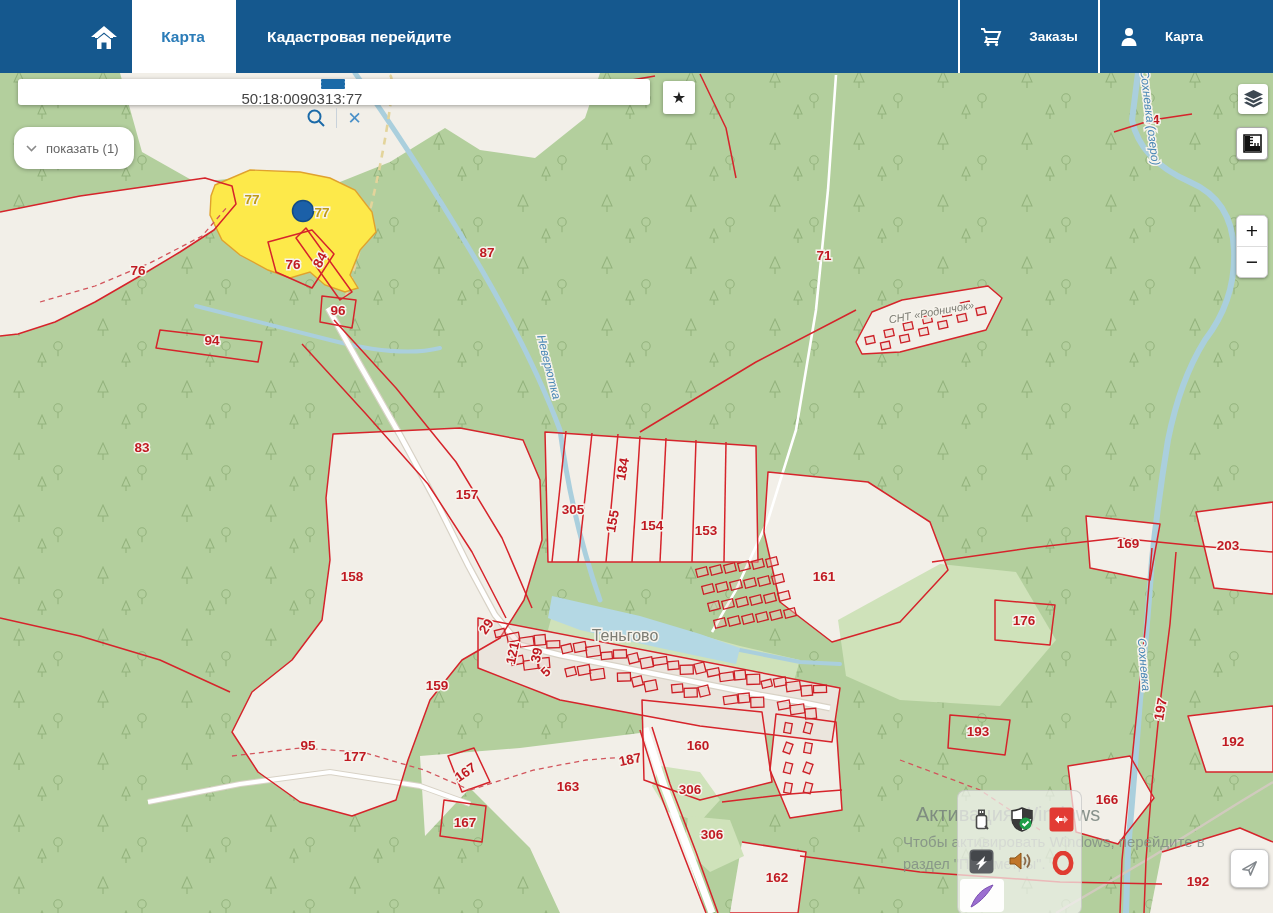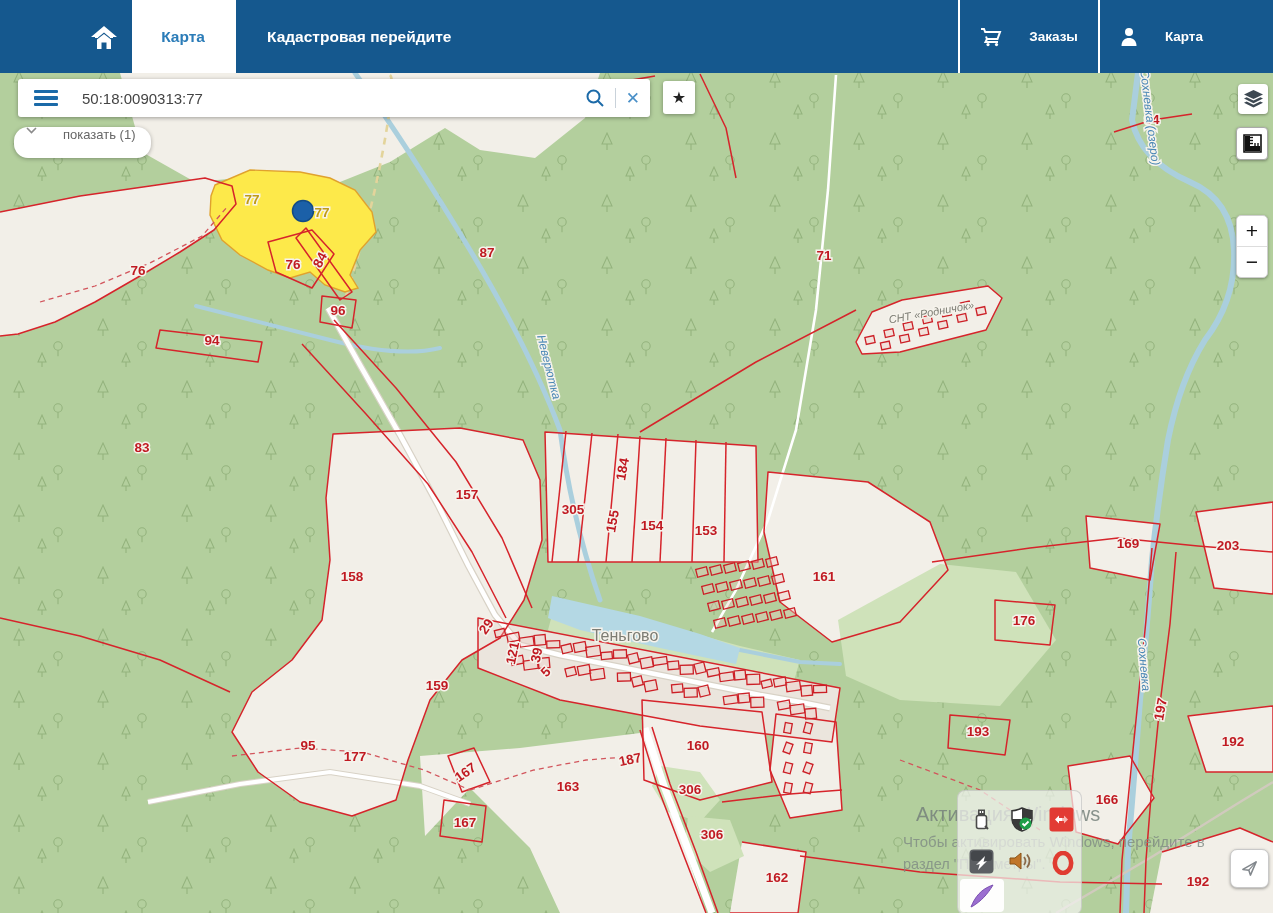--- a/index.html
+++ b/index.html
@@ -15,39 +15,39 @@
   .nav-tab{display:flex;align-items:center;justify-content:center;color:#fff;
            font-size:15.5px;font-weight:600;cursor:pointer;padding:0 31px;}
   .nav-tab.karta{width:40px;}
   .nav-tab.active{background:#fff;color:#2b7cb8;}
   .nav-div{width:2px;background:#fff;}
   .nav-right{margin-left:auto;display:flex;align-items:stretch;}
   .nav-action{display:flex;align-items:center;gap:27px;color:#fff;font-size:13.5px;
               font-weight:700;cursor:pointer;padding:0 20px;}
   .nav-action svg{display:block;}
   
-  .searchbar{position:absolute;left:18px;top:79px;width:632px;height:38px;background:#fff;
+  .searchbar{position:absolute;left:18px;top:79px;width:632px;height:26px;background:#fff;
              border-radius:3px;box-shadow:0 1px 4px rgba(0,0,0,.35);display:flex;
-             align-items:center;padding:0 10px;box-sizing:border-box;z-index:30;}
+             align-items:center;padding:0 10px;box-sizing:border-box;z-index:30;flex-direction:column;}
   .hamburger{width:24px;height:17px;display:flex;flex-direction:column;
              justify-content:space-between;cursor:pointer;margin:0 8px 0 6px;}
   .hamburger span{display:block;height:3.4px;background:#1b6aa8;border-radius:1px;}
   .search-input{flex:1;border:none;outline:none;font-size:15px;color:#444;
                 font-family:"Liberation Sans",sans-serif;margin-left:14px;background:transparent;}
   .search-icons{display:flex;align-items:center;gap:10px;}
   .v-div{width:1px;height:20px;background:#c9d2da;}
   .icon-btn{cursor:pointer;display:flex;align-items:center;justify-content:center;}
   .close-x{color:#4a90c8;font-size:17px;line-height:1;}
   .star-btn{position:absolute;left:663px;top:81px;width:32px;height:33px;background:#fff;
             border-radius:3px;box-shadow:0 1px 4px rgba(0,0,0,.35);display:flex;
             align-items:center;justify-content:center;color:#222;font-size:16px;
             cursor:pointer;z-index:30;}
-  .show-pill{position:absolute;left:14px;top:127px;height:31px;background:#fff;
+  .show-pill{position:absolute;left:14px;top:127px;height:42px;background:#fff;
              border-radius:14px;box-shadow:0 1px 4px rgba(0,0,0,.3);display:flex;
-             align-items:flex-start;gap:26px;padding:0 16px 0 12px;z-index:30;cursor:pointer;}
+             align-items:center;gap:9px;padding:0 16px 0 12px;z-index:30;cursor:pointer;}
   .show-pill .lbl{font-size:13px;color:#666;}
   
   .ctl{position:absolute;background:#fff;border-radius:4px;box-shadow:0 1px 3px rgba(0,0,0,.35);
        display:flex;align-items:center;justify-content:center;cursor:pointer;z-index:30;}
   .ctl-layers{right:5px;top:84px;width:30px;height:30px;}
   .ctl-ruler{right:5px;top:127px;width:30px;height:31px;border:1px solid #aaa;}
   .zoomctl{position:absolute;right:5px;top:215px;width:30px;background:#fff;border-radius:5px;
            box-shadow:0 1px 3px rgba(0,0,0,.35);z-index:30;border:1px solid #cfcfcf;}
   .zoomctl div{height:30px;display:flex;align-items:center;justify-content:center;
                font-size:21px;color:#111;cursor:pointer;}

